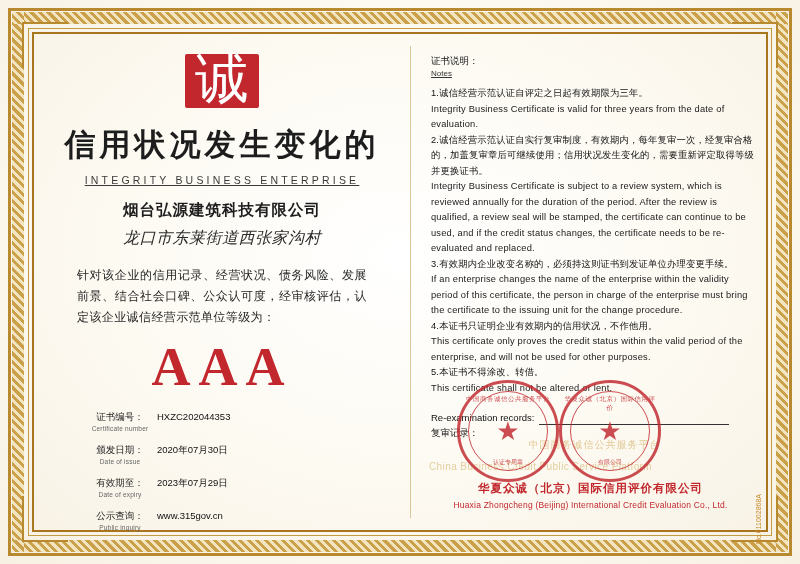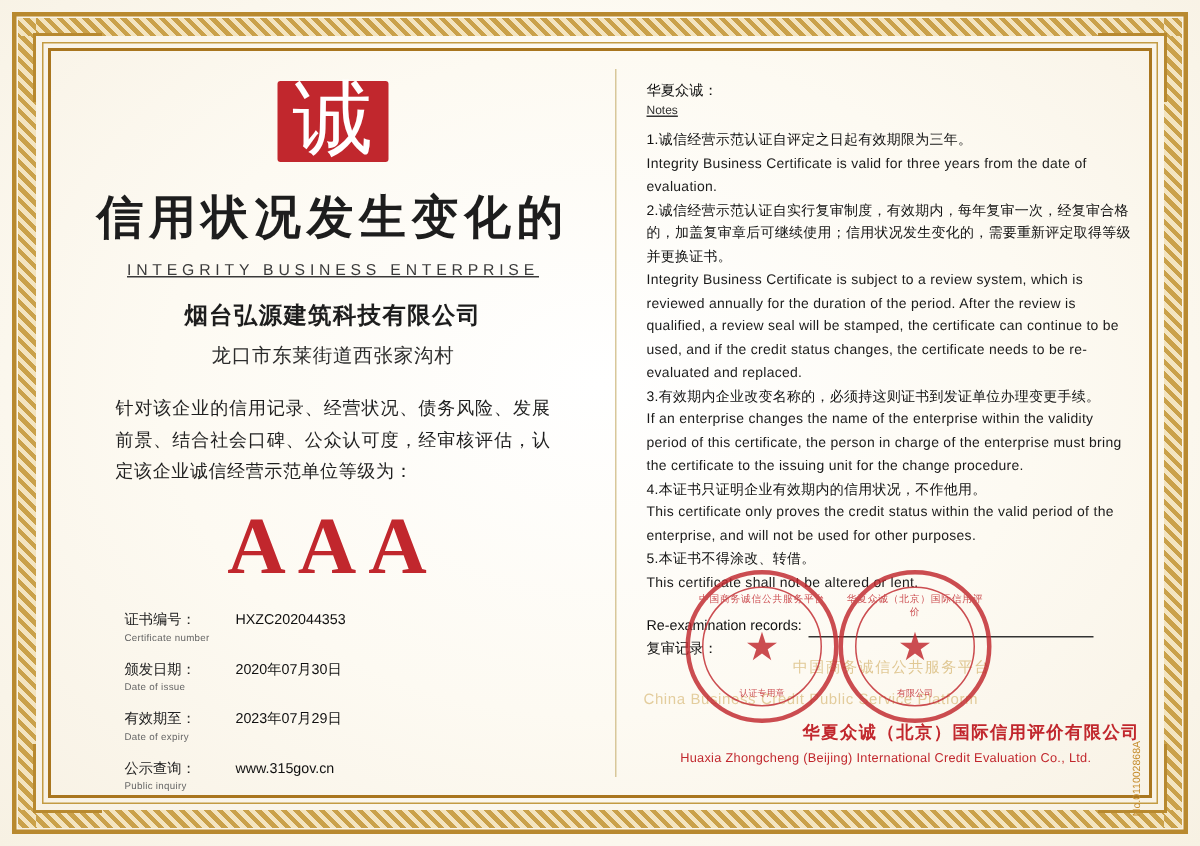--- a/index.html
+++ b/index.html
@@ -87,40 +87,40 @@
     letter-spacing:3.2px;
     color:#3a3a3a;
     text-decoration:underline;
   }
   .company{
     margin-top:14px;
     font-size:15.5px;font-weight:bold;color:#1d1d1d;
     letter-spacing:1px;
   }
   .address{
-    margin-top:7px;font-size:13px;color:#2c2c2c;letter-spacing:.5px;
+    margin-top:7px;font-size:16px;color:#2c2c2c;letter-spacing:.5px;font-style:italic;
   }
   .para{
     margin-top:16px;width:290px;
     font-size:12px;line-height:21px;color:#1f1f1f;
     text-align:justify;letter-spacing:.4px;
   }
   .grade{
     margin-top:10px;
     font-family:"Liberation Serif", serif;
     font-size:54px;font-weight:bold;color:#c1272d;
     letter-spacing:8px;
     line-height:1.1;
   }
 
   .fields{
     margin-top:14px;width:300px;margin-left:22px;
   }
   .field{
-    display:flex;align-items:flex-start;margin-bottom:9px;
+    display:flex;align-items:flex-start;margin-bottom:9px;text-align:center;
   }
   .f-label{
     width:74px;flex:none;font-size:9.5px;color:#222;line-height:12px;
   }
   .f-label .en{display:block;font-size:6.5px;color:#666;letter-spacing:.2px;}
   .f-value{
     font-size:9.5px;color:#111;line-height:12px;padding-top:0px;
   }
 
   .codes{
@@ -191,21 +191,21 @@
     position:absolute;left:0;right:0;top:12px;text-align:center;
     font-size:6.5px;color:#c1272d;letter-spacing:.5px;
   }
   .stamp .txt2{
     position:absolute;left:0;right:0;bottom:12px;text-align:center;
     font-size:6px;color:#c1272d;
   }
   .stamp.s1{left:24px;top:2px;}
   .stamp.s2{left:126px;top:2px;}
   .issuer-cn{
-    position:absolute;left:0;right:0;bottom:28px;text-align:right;
+    position:absolute;left:0;right:0;bottom:28px;text-align:center;
     font-size:11.5px;color:#c1272d;letter-spacing:1px;font-weight:bold;
   }
   .issuer-en{
     position:absolute;left:0;right:0;bottom:14px;text-align:center;
     font-size:8.5px;color:#c1272d;letter-spacing:.2px;
   }
   .watermark{
     position:absolute;left:8px;right:0;bottom:72px;
     text-align:center;font-size:10px;color:#caa14a;opacity:.55;
     letter-spacing:1px;pointer-events:none;
@@ -285,21 +285,21 @@
       </div>
 
 
     </div>
 
     <div class="divider"></div>
 
     <div class="right">
 
       <div class="notes-head">
-        <span>华夏众诚：</span>
+        <span>证书说明：</span>
         <span class="en">Notes</span>
       </div>
 
       <div class="note">
         <div>1.诚信经营示范认证自评定之日起有效期限为三年。</div>
         <div class="en">Integrity Business Certificate is valid for three years from the date of evaluation.</div>
       </div>
       <div class="note">
         <div>2.诚信经营示范认证自实行复审制度，有效期内，每年复审一次，经复审合格的，加盖复审章后可继续使用；信用状况发生变化的，需要重新评定取得等级并更换证书。</div>
         <div class="en">Integrity Business Certificate is subject to a review system, which is reviewed annually for the duration of the period. After the review is qualified, a review seal will be stamped, the certificate can continue to be used, and if the credit status changes, the certificate needs to be re-evaluated and replaced.</div>

